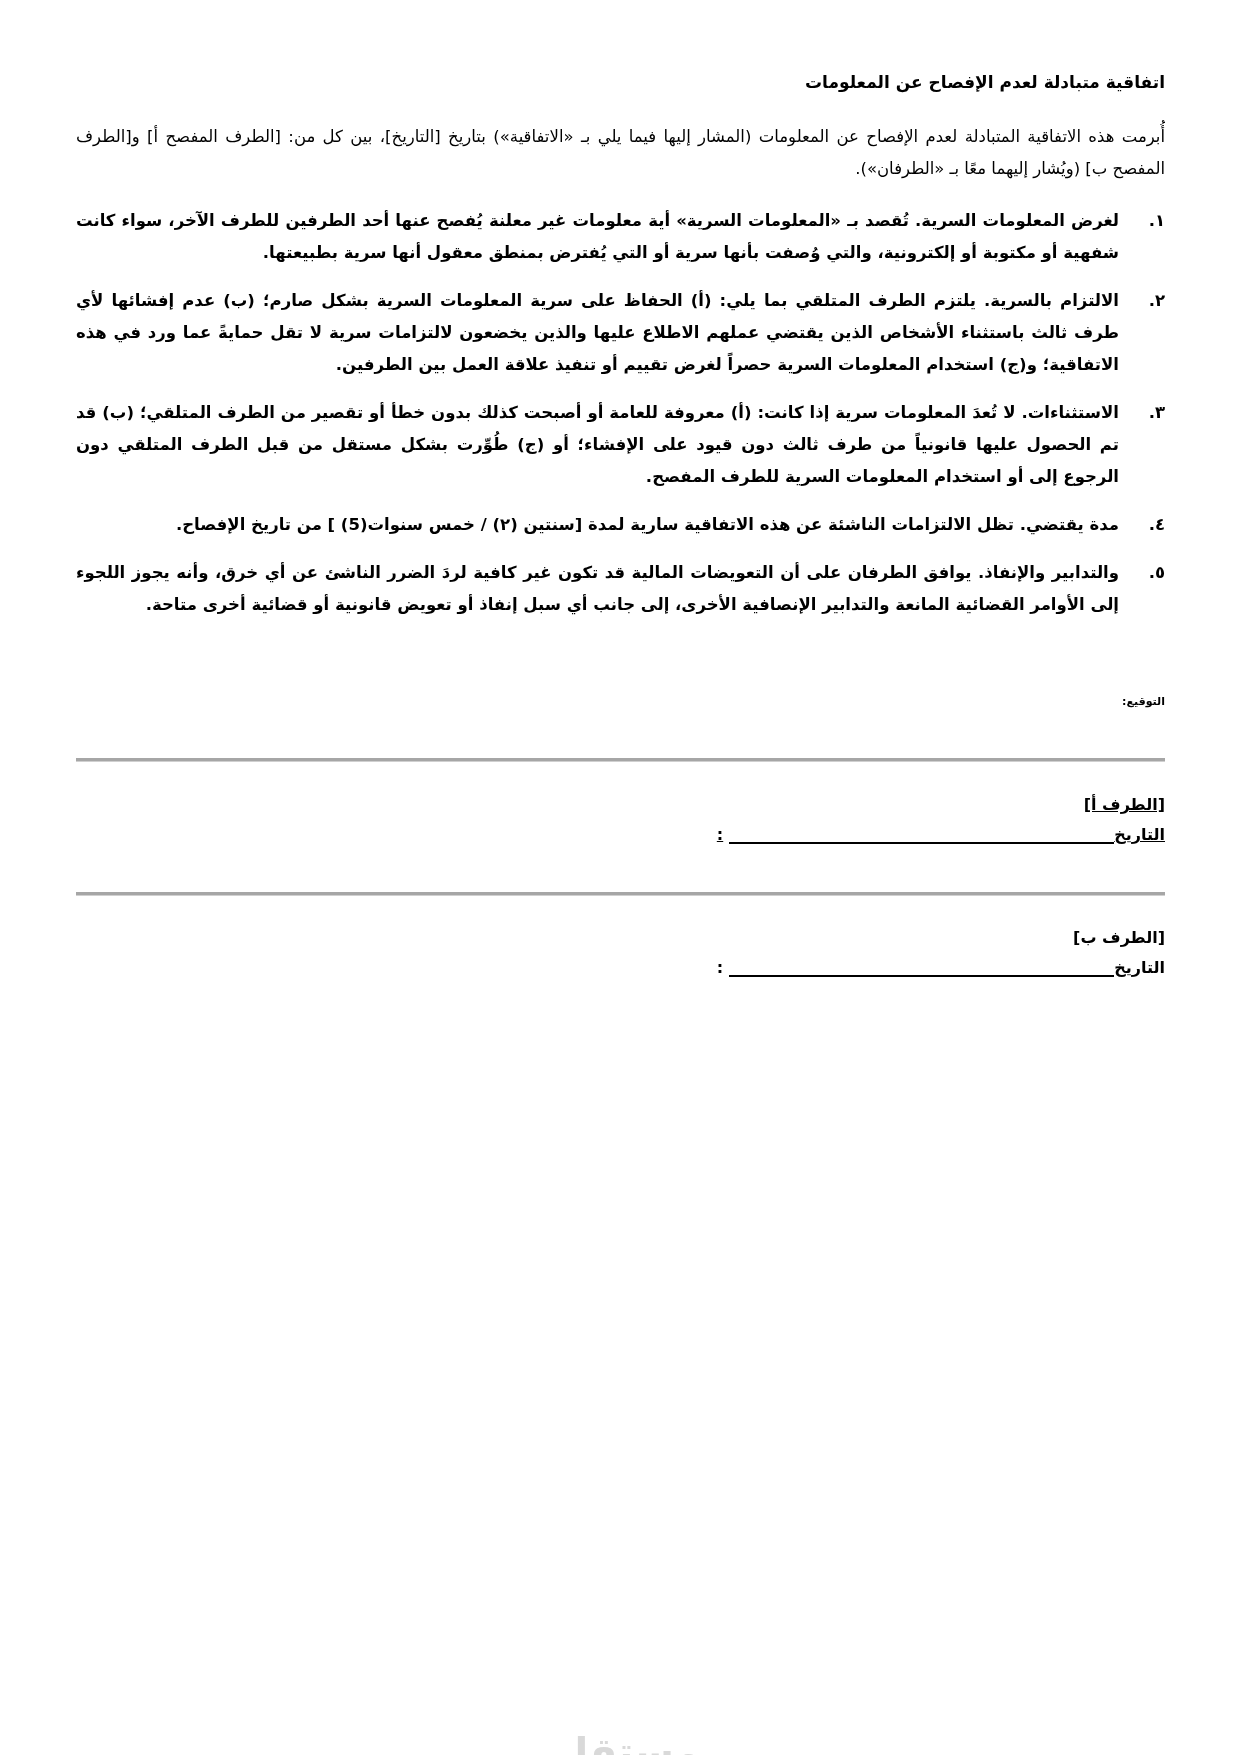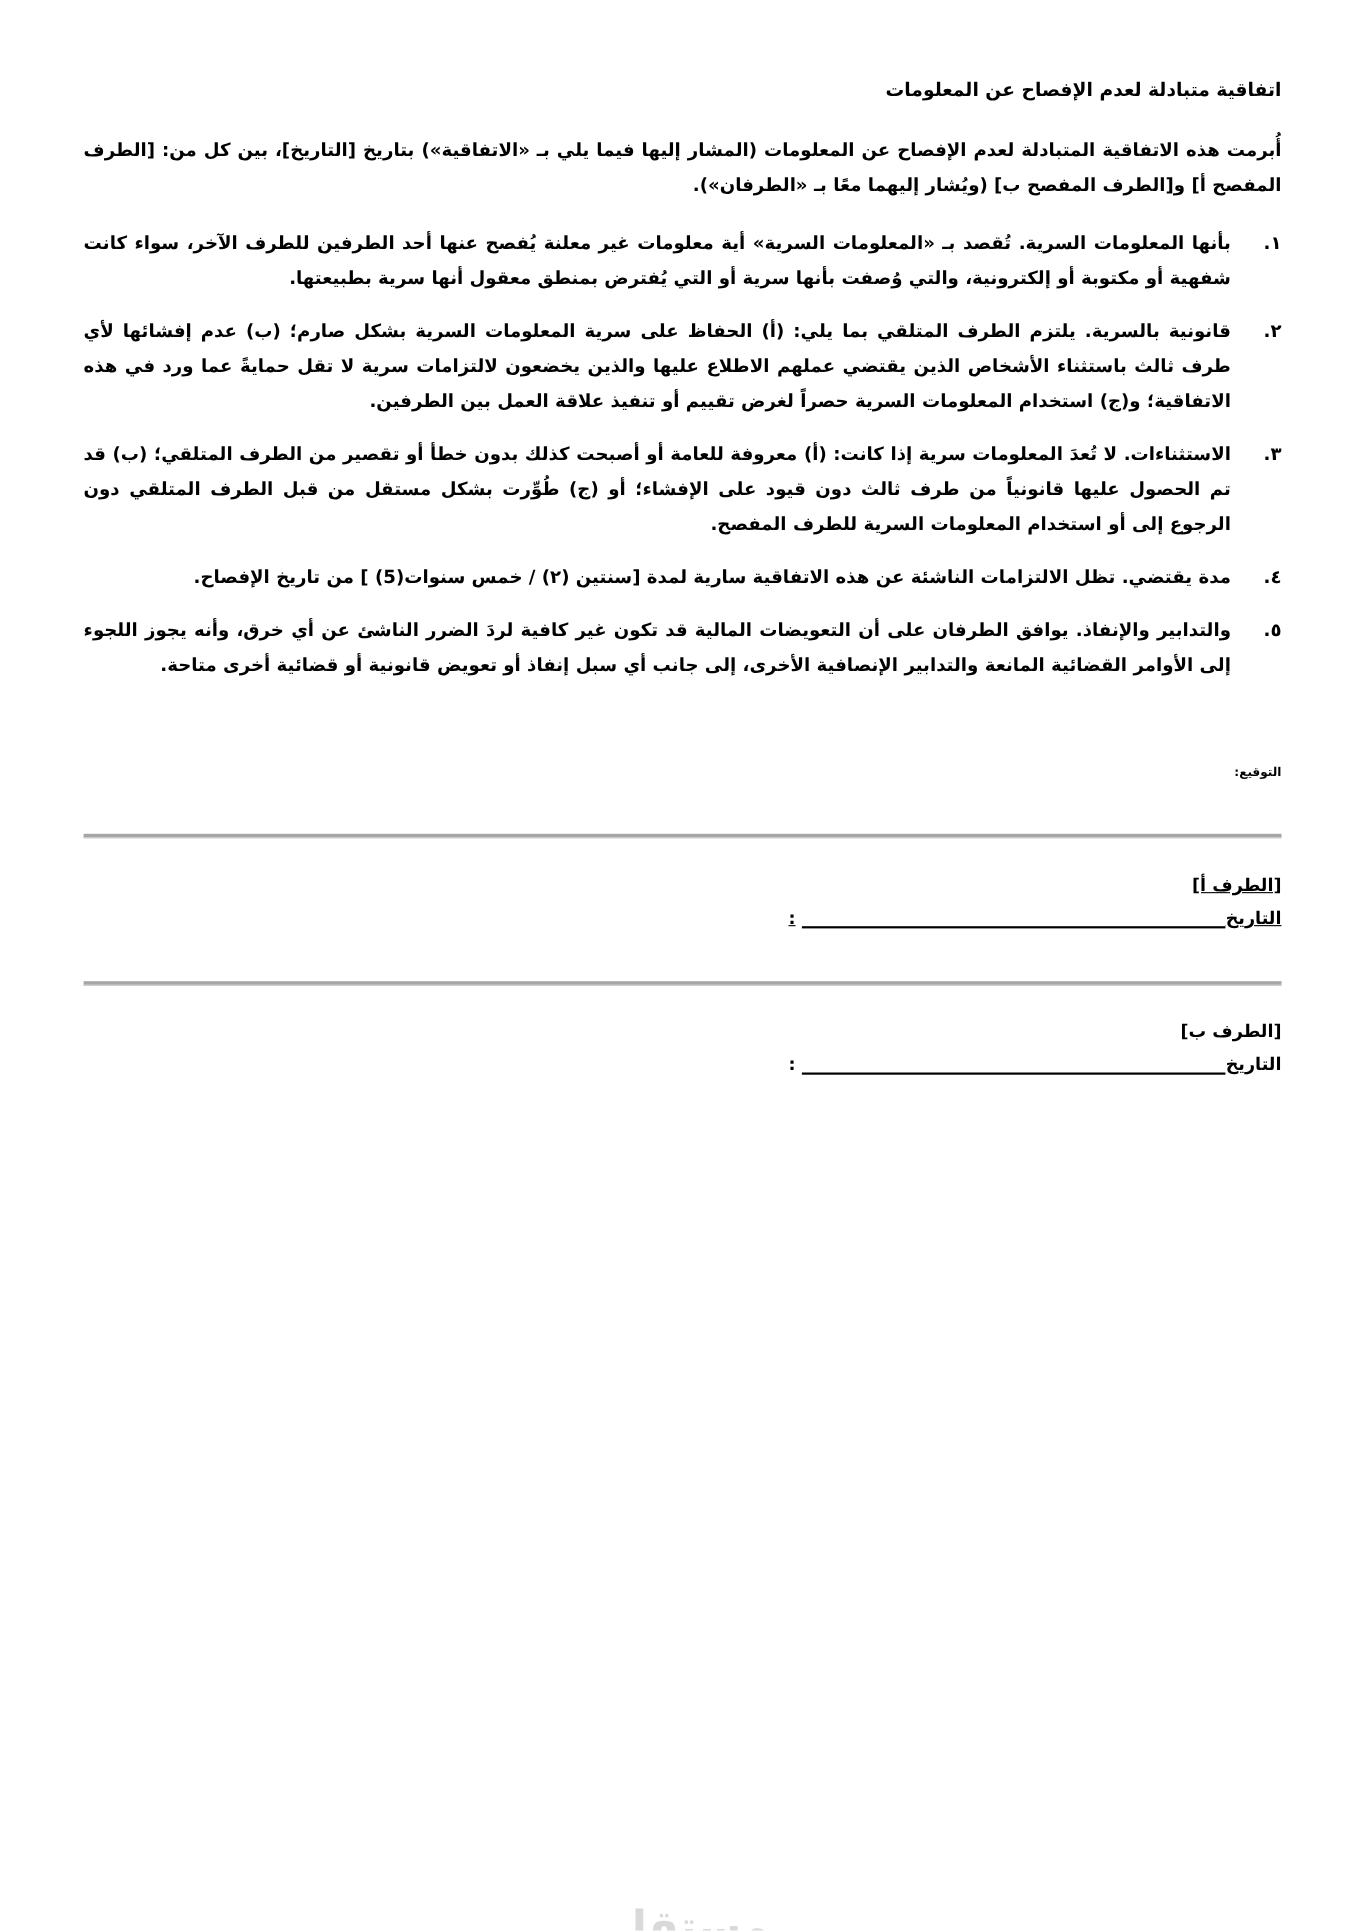--- a/index.html
+++ b/index.html
@@ -29,21 +29,21 @@
       font-size: 17px;
       font-weight: bold;
       margin: 0;
     }
     .intro {
       position: absolute;
       right: 76px;
       left: 76px;
       top: 121px;
       font-size: 16.5px;
-      font-weight: bold;
+      font-weight: normal;
       line-height: 32px;
       margin: 0;
       text-align: justify;
     }
     .clauses {
       position: absolute;
       right: 76px;
       left: 76px;
       top: 205px;
       margin: 0;
@@ -139,25 +139,25 @@
 
 <div class="page">
 
   <h1 class="title">اتفاقية متبادلة لعدم الإفصاح عن المعلومات</h1>
 
   <p class="intro">أُبرمت هذه الاتفاقية المتبادلة لعدم الإفصاح عن المعلومات (المشار إليها فيما يلي بـ «الاتفاقية») بتاريخ [التاريخ]، بين كل من: [الطرف المفصح أ] و[الطرف المفصح ب] (ويُشار إليهما معًا بـ «الطرفان»).</p>
 
   <ol class="clauses">
     <li class="clause">
       <span class="clause-num">١.</span>
-      <span class="clause-heading">بأنها المعلومات السرية.</span><span> تُقصد بـ «المعلومات السرية» أية معلومات غير معلنة يُفصح عنها أحد الطرفين للطرف الآخر، سواء كانت شفهية أو مكتوبة أو إلكترونية، والتي وُصفت بأنها سرية أو التي يُفترض بمنطق معقول أنها سرية بطبيعتها.</span>
+      <span class="clause-heading">لغرض المعلومات السرية.</span><span> تُقصد بـ «المعلومات السرية» أية معلومات غير معلنة يُفصح عنها أحد الطرفين للطرف الآخر، سواء كانت شفهية أو مكتوبة أو إلكترونية، والتي وُصفت بأنها سرية أو التي يُفترض بمنطق معقول أنها سرية بطبيعتها.</span>
     </li>
     <li class="clause">
       <span class="clause-num">٢.</span>
-      <span class="clause-heading">قانونية بالسرية.</span><span> يلتزم الطرف المتلقي بما يلي: (أ) الحفاظ على سرية المعلومات السرية بشكل صارم؛ (ب) عدم إفشائها لأي طرف ثالث باستثناء الأشخاص الذين يقتضي عملهم الاطلاع عليها والذين يخضعون لالتزامات سرية لا تقل حمايةً عما ورد في هذه الاتفاقية؛ و(ج) استخدام المعلومات السرية حصراً لغرض تقييم أو تنفيذ علاقة العمل بين الطرفين.</span>
+      <span class="clause-heading">الالتزام بالسرية.</span><span> يلتزم الطرف المتلقي بما يلي: (أ) الحفاظ على سرية المعلومات السرية بشكل صارم؛ (ب) عدم إفشائها لأي طرف ثالث باستثناء الأشخاص الذين يقتضي عملهم الاطلاع عليها والذين يخضعون لالتزامات سرية لا تقل حمايةً عما ورد في هذه الاتفاقية؛ و(ج) استخدام المعلومات السرية حصراً لغرض تقييم أو تنفيذ علاقة العمل بين الطرفين.</span>
     </li>
     <li class="clause">
       <span class="clause-num">٣.</span>
       <span class="clause-heading">الاستثناءات.</span><span> لا تُعدَ المعلومات سرية إذا كانت: (أ) معروفة للعامة أو أصبحت كذلك بدون خطأ أو تقصير من الطرف المتلقي؛ (ب) قد تم الحصول عليها قانونياً من طرف ثالث دون قيود على الإفشاء؛ أو (ج) طُوِّرت بشكل مستقل من قبل الطرف المتلقي دون الرجوع إلى أو استخدام المعلومات السرية للطرف المفصح.</span>
     </li>
     <li class="clause">
       <span class="clause-num">٤.</span>
       <span class="clause-heading">مدة يقتضي.</span><span> تظل الالتزامات الناشئة عن هذه الاتفاقية سارية لمدة [سنتين (٢) / خمس سنوات(5) ] من تاريخ الإفصاح.</span>
     </li>
     <li class="clause">

